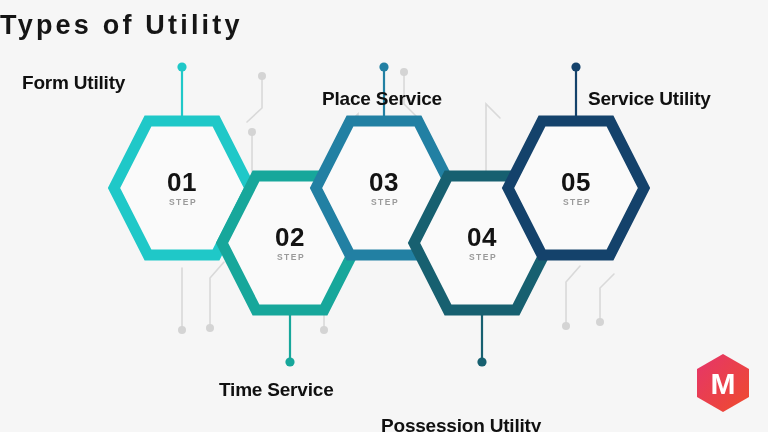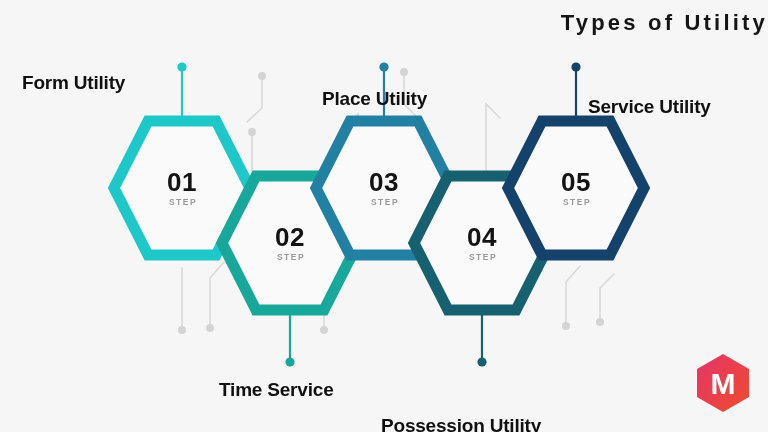--- a/index.html
+++ b/index.html
@@ -25,22 +25,22 @@
   }
   #bg-svg { z-index: 1; }
   #hex-svg { z-index: 2; }
 
   .title {
     position: absolute;
     z-index: 4;
     left: 0;
     top: 10px;
     width: 768px;
-    text-align: right;
-    font-size: 22px;
+    text-align: left;
+    font-size: 27px;
     font-weight: bold;
     color: #151515;
     letter-spacing: 3.2px;
     white-space: nowrap;
   }
 
   .node-label {
     position: absolute;
     z-index: 4;
     font-size: 19px;
@@ -183,22 +183,22 @@
         <g>
           <text class="hex-num" x="576" y="191" text-anchor="middle">05</text>
           <text class="hex-step" x="577" y="205" text-anchor="middle">STEP</text>
         </g>
       </g>
   </svg>
 
   <div class="title">Types of Utility</div>
 
   <div class="node-label" id="label-0" style="left:22px; top:72px;">Form Utility</div>
-  <div class="node-label" id="label-2" style="left:322px; top:88px;">Place Utility</div>
-  <div class="node-label" id="label-4" style="left:588px; top:96px;">Service Utility</div>
+  <div class="node-label" id="label-2" style="left:322px; top:88px;">Place Service</div>
+  <div class="node-label" id="label-4" style="left:588px; top:88px;">Service Utility</div>
   <div class="node-label" id="label-1" style="left:219px; top:379px;">Time Service</div>
   <div class="node-label" id="label-3" style="left:381px; top:379px;margin-top:36px;">Possession Utility</div>
 
   <svg class="logo" viewBox="0 0 58 62">
     <polygon points="29,2 55,17 55,45 29,60 3,45 3,17" fill="url(#logoGrad)"></polygon>
     <text class="logo-letter" x="29" y="42" text-anchor="middle">M</text>
   </svg>
 
 </div>
 

